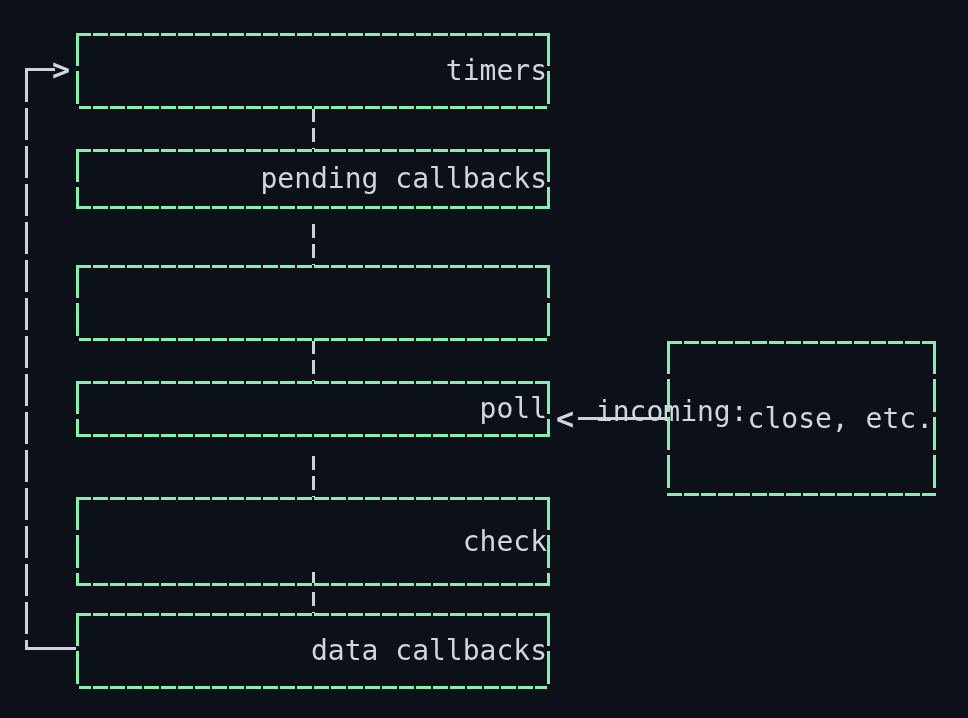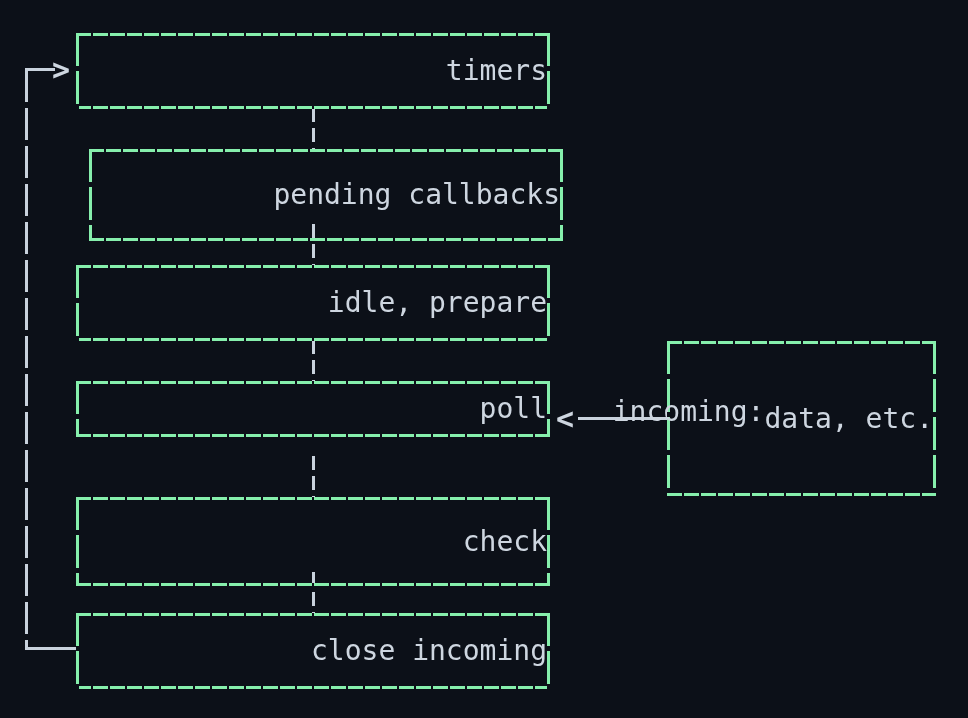--- a/index.html
+++ b/index.html
@@ -118,34 +118,33 @@
   <div class="conn-v dashed" style="left:312px; top:572px; height:42px;"></div>
 
   <div class="phase-box" style="left:76px; top:33px; width:474px; height:76px;">
     <div class="dash-h" style="left:-3px; top:-3px; width:480px;"></div>
     <div class="dash-h" style="left:-3px; bottom:-3px; width:480px;"></div>
     <div class="dash-v" style="left:-3px; top:-3px; height:82px;"></div>
     <div class="dash-v" style="right:-3px; top:-3px; height:82px;"></div>
     <span class="phase-label">timers</span>
   </div>
 
-  <div class="phase-box" style="left:89px; top:149px; width:474px; height:92px;">
+  <div class="phase-box" style="left:76px; top:149px; width:474px; height:60px;">
     <div class="dash-h" style="left:-3px; top:-3px; width:480px;"></div>
     <div class="dash-h" style="left:-3px; bottom:-3px; width:480px;"></div>
     <div class="dash-v" style="left:-3px; top:-3px; height:82px;"></div>
     <div class="dash-v" style="right:-3px; top:-3px; height:82px;"></div>
     <span class="phase-label">pending callbacks</span>
   </div>
 
   <div class="phase-box" style="left:76px; top:265px; width:474px; height:76px;">
     <div class="dash-h" style="left:-3px; top:-3px; width:480px;"></div>
     <div class="dash-h" style="left:-3px; bottom:-3px; width:480px;"></div>
     <div class="dash-v" style="left:-3px; top:-3px; height:82px;"></div>
     <div class="dash-v" style="right:-3px; top:-3px; height:82px;"></div>
-    <span class="phase-label">idle, prepare</span>
   </div>
 
   <div class="phase-box" style="left:76px; top:381px; width:474px; height:56px;">
     <div class="dash-h" style="left:-3px; top:-3px; width:480px;"></div>
     <div class="dash-h" style="left:-3px; bottom:-3px; width:480px;"></div>
     <div class="dash-v" style="left:-3px; top:-3px; height:82px;"></div>
     <div class="dash-v" style="right:-3px; top:-3px; height:82px;"></div>
     <span class="phase-label">poll</span>
   </div>
 
@@ -155,28 +154,28 @@
     <div class="dash-v" style="left:-3px; top:-3px; height:82px;"></div>
     <div class="dash-v" style="right:-3px; top:-3px; height:82px;"></div>
     <span class="phase-label">check</span>
   </div>
 
   <div class="phase-box" style="left:76px; top:613px; width:474px; height:76px;">
     <div class="dash-h" style="left:-3px; top:-3px; width:480px;"></div>
     <div class="dash-h" style="left:-3px; bottom:-3px; width:480px;"></div>
     <div class="dash-v" style="left:-3px; top:-3px; height:82px;"></div>
     <div class="dash-v" style="right:-3px; top:-3px; height:82px;"></div>
-    <span class="phase-label">close incoming</span>
+    <span class="phase-label">data callbacks</span>
   </div>
 
   <div class="conn-h" style="left:578px; top:417px; width:90px;"></div>
   <div class="arrow-glyph" style="left:556px; top:404px;">&lt;</div>
 
   <div class="phase-box" style="left:667px; top:341px; width:269px; height:155px; flex-direction:row;">
     <div class="dash-h" style="left:-3px; top:-3px; width:275px;"></div>
     <div class="dash-h" style="left:-3px; bottom:-3px; width:275px;"></div>
     <div class="dash-v" style="left:-3px; top:-3px; height:161px;"></div>
     <div class="dash-v" style="right:-3px; top:-3px; height:161px;"></div>
     <span class="phase-label" style="display:block; margin-bottom:13px;">incoming:</span>
-    <span class="phase-label" style="display:block;">data, etc.</span>
+    <span class="phase-label" style="display:block;">close, etc.</span>
   </div>
 
 </div>
 
 </body></html>

